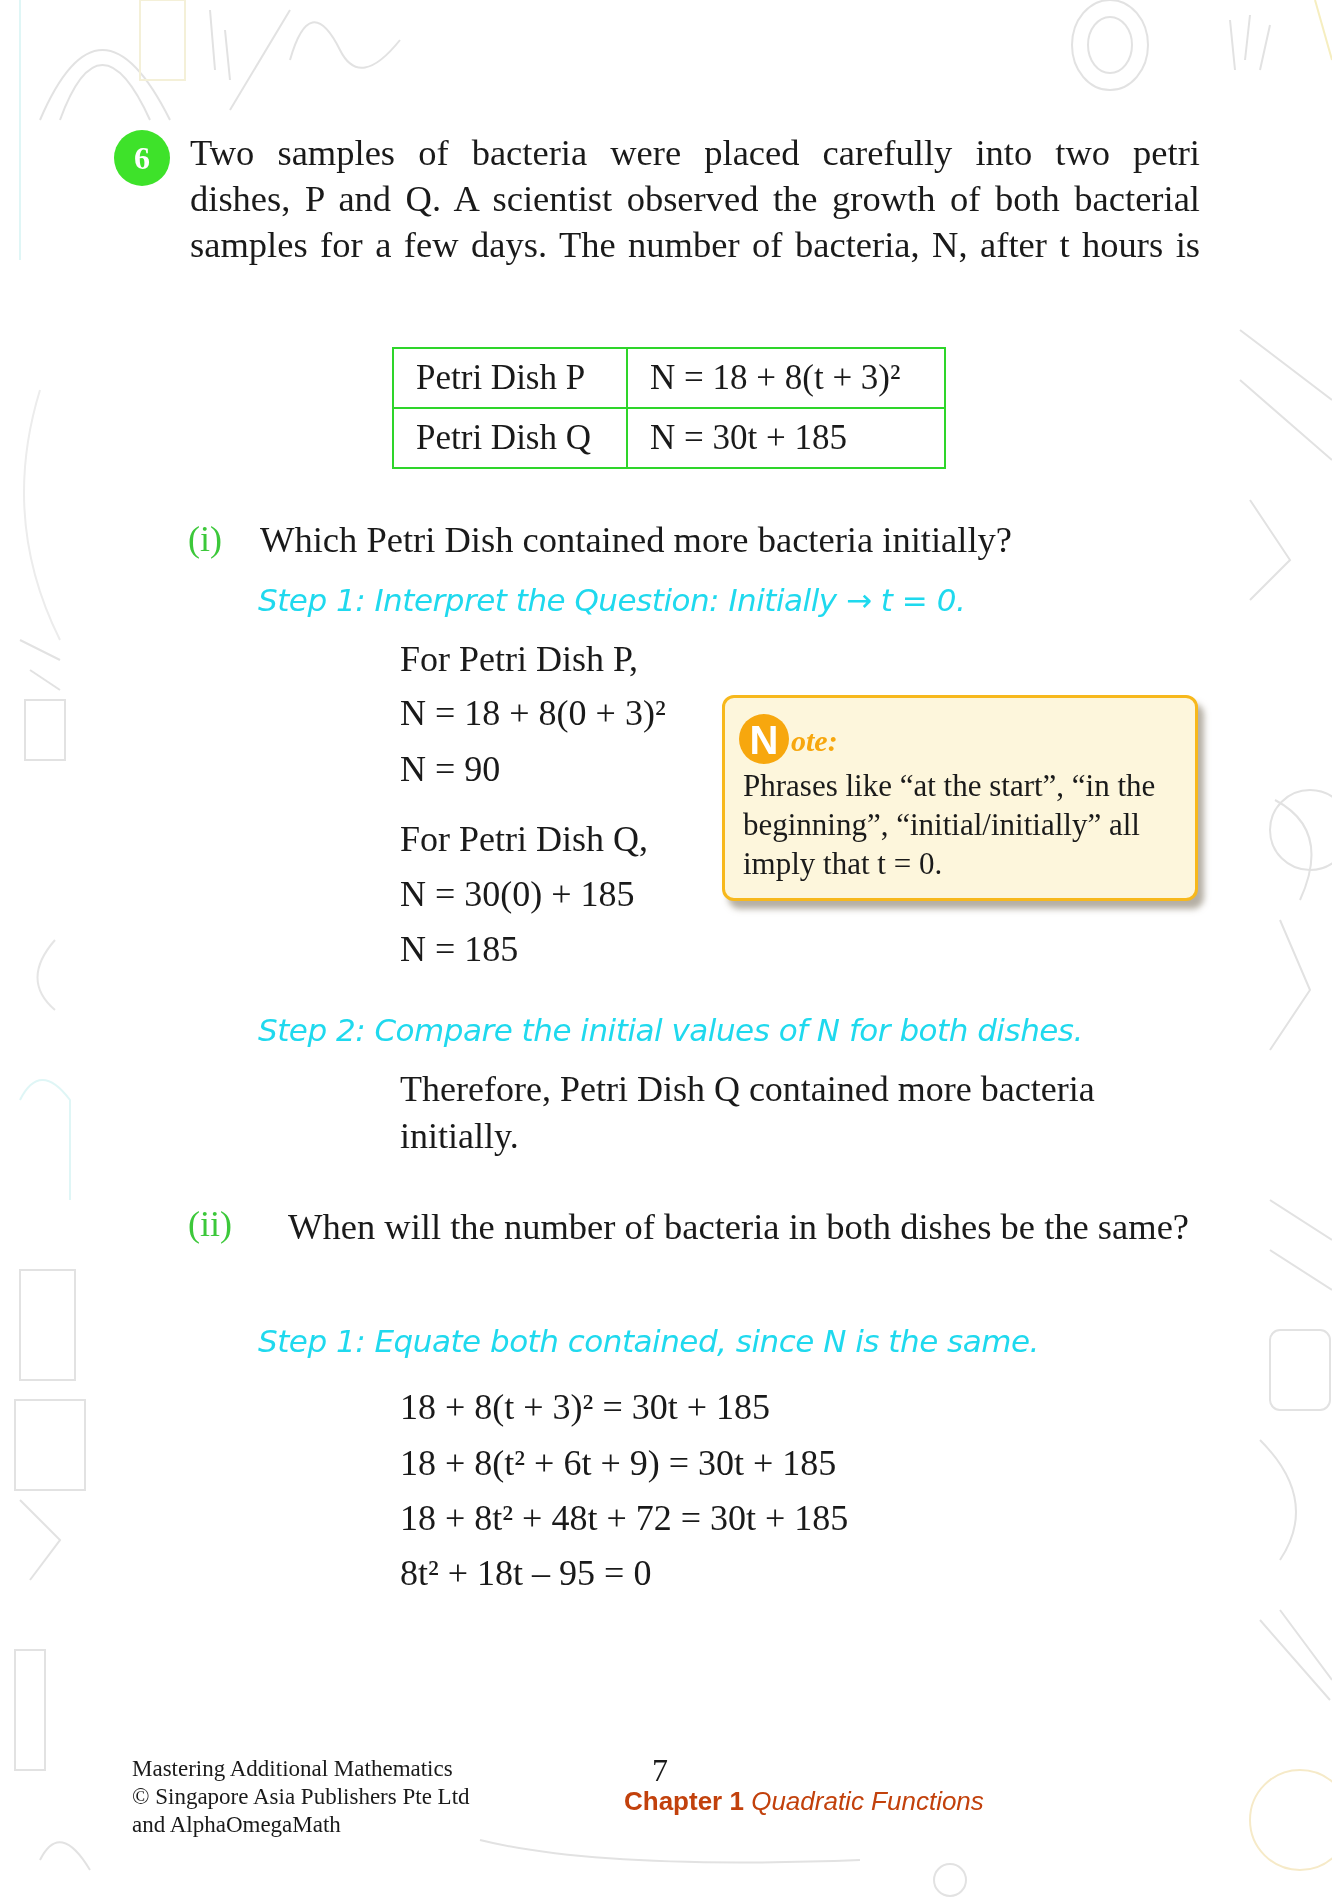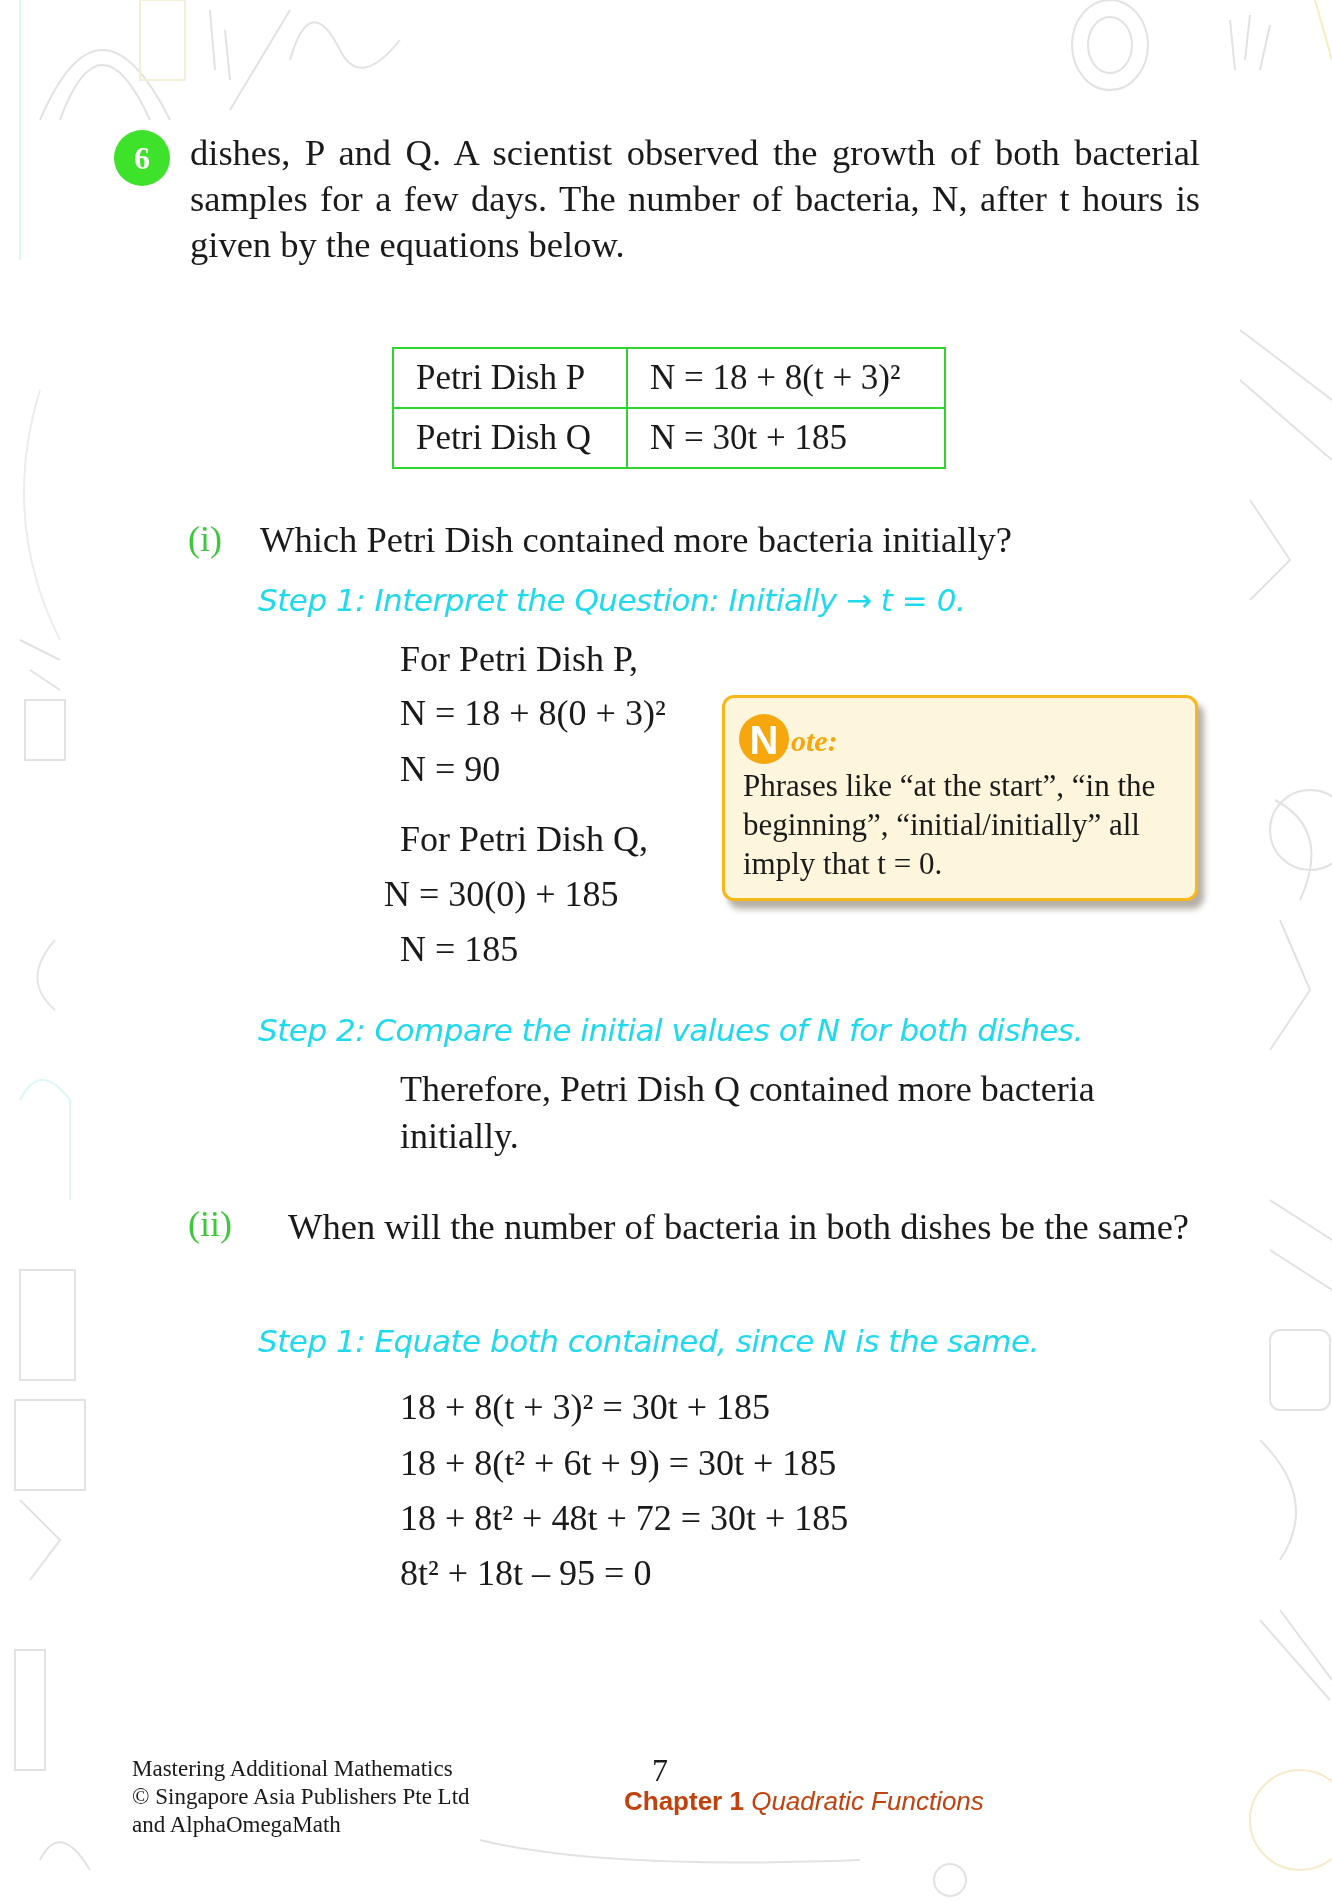--- a/index.html
+++ b/index.html
@@ -69,23 +69,23 @@
     <path d="M1315 0 L1332 60" stroke="#f6eec0"></path>
     <path d="M480 1840 Q600 1870 860 1860"></path>
     <path d="M40 1860 Q60 1820 90 1870"></path>
     <circle cx="950" cy="1880" r="16"></circle>
   </g>
 </svg>
 
 <div class="abs badge">6</div>
 
 <div class="abs para">
+  <span class="ln j">Two samples of bacteria were placed carefully into two petri</span>
   <span class="ln j">dishes, P and Q. A scientist observed the growth of both bacterial</span>
   <span class="ln j">samples for a few days. The number of bacteria, N, after t hours is</span>
-  <span class="ln">given by the equations below.</span>
 </div>
 
 <table class="eq">
   <tbody>
       <tr>
     <td class="c1">Petri Dish P</td>
     <td class="c2">N = 18 + 8(t + 3)²</td>
   </tr>
   <tr>
     <td class="c1">Petri Dish Q</td>
@@ -99,21 +99,21 @@
 
 <div class="abs step" style="left:258px; top:582px;">
   <span>Step 1:</span>
   <span>Interpret the Question: Initially → t = 0.</span>
 </div>
 
 <div class="abs body" style="left:400px; top:638px;">For Petri Dish P,</div>
 <div class="abs body" style="left:400px; top:692px;">N = 18 + 8(0 + 3)²</div>
 <div class="abs body" style="left:400px; top:748px;">N = 90</div>
 <div class="abs body" style="left:400px; top:818px;">For Petri Dish Q,</div>
-<div class="abs body" style="left:384px; top:873px;">N = 30(0) + 185</div>
+<div class="abs body" style="left:400px; top:873px;">N = 30(0) + 185</div>
 <div class="abs body" style="left:400px; top:928px;">N = 185</div>
 
 <div class="abs note">
   <div class="nb">N</div>
   <div class="nt">ote:</div>
   <div class="nbody">Phrases like “at the start”, “in the beginning”, “initial/initially” all imply that t = 0.</div>
 </div>
 
 <div class="abs step" style="left:258px; top:1012px;">
   <span>Step 2:</span>

